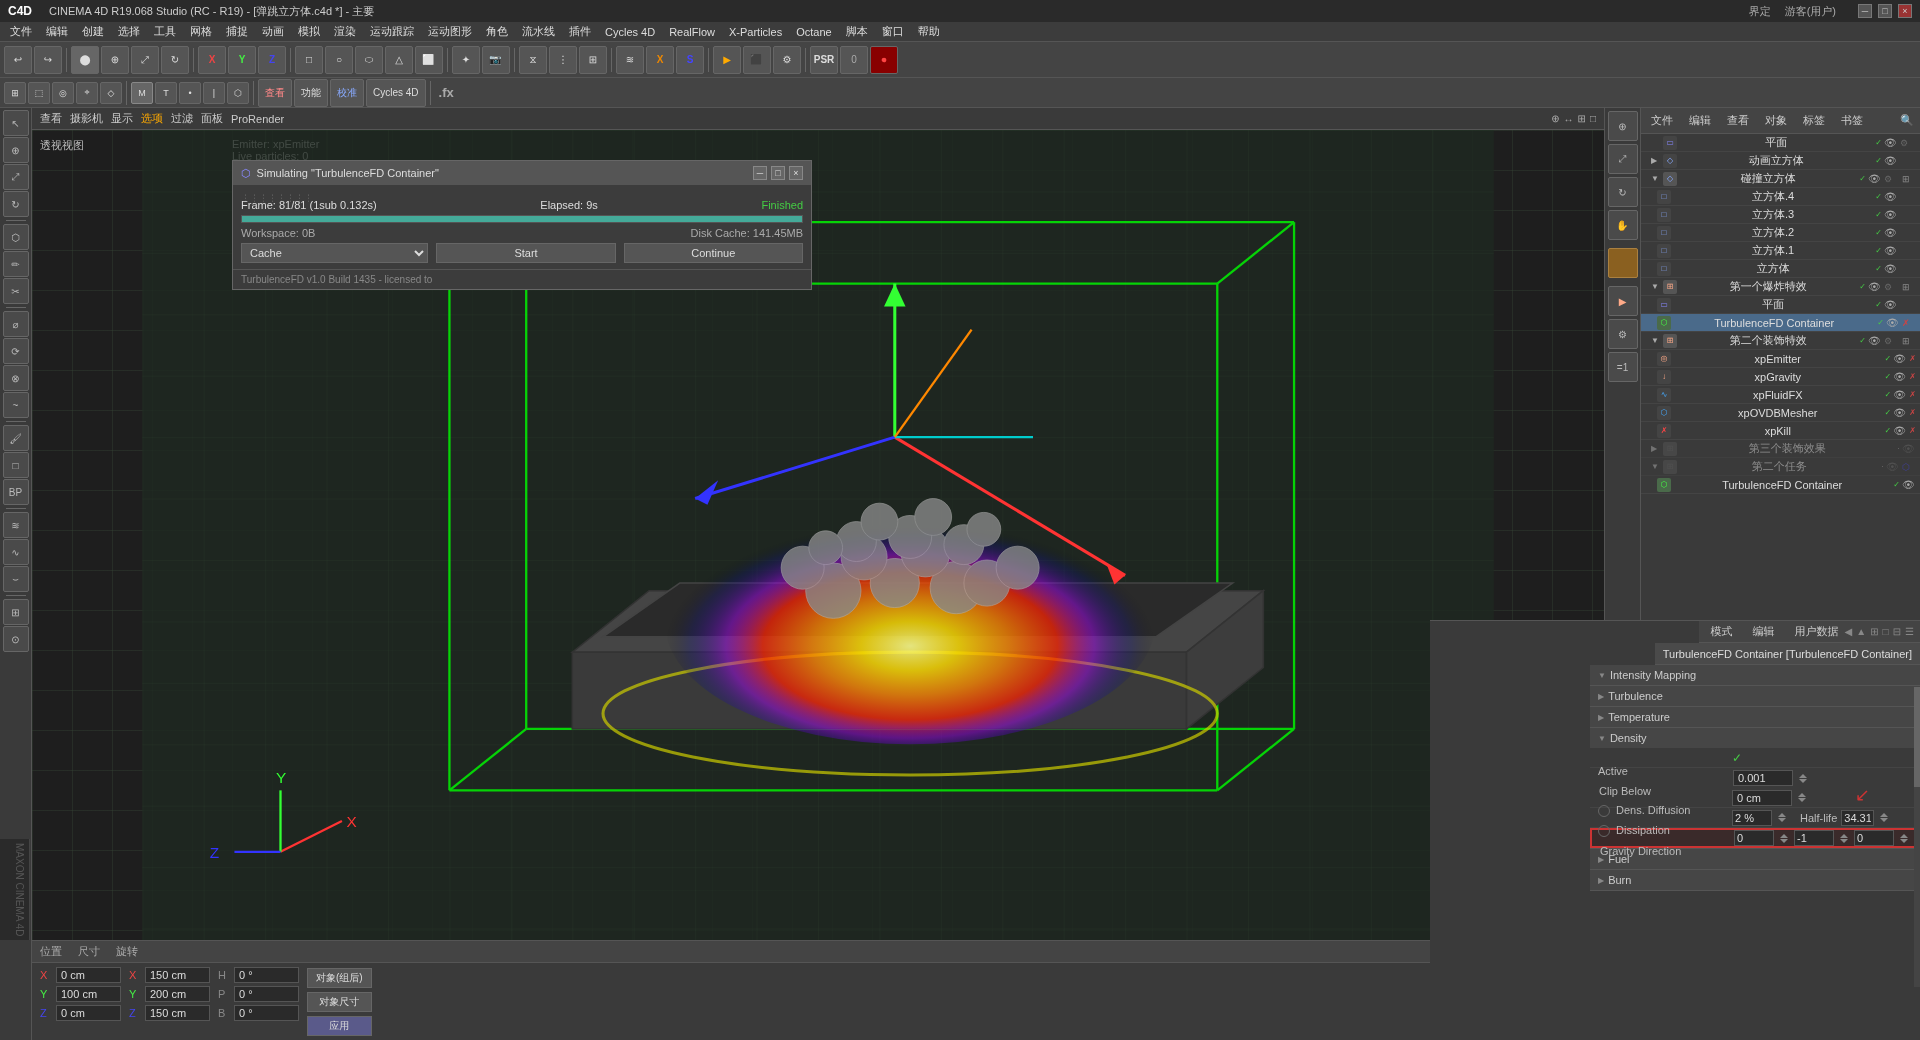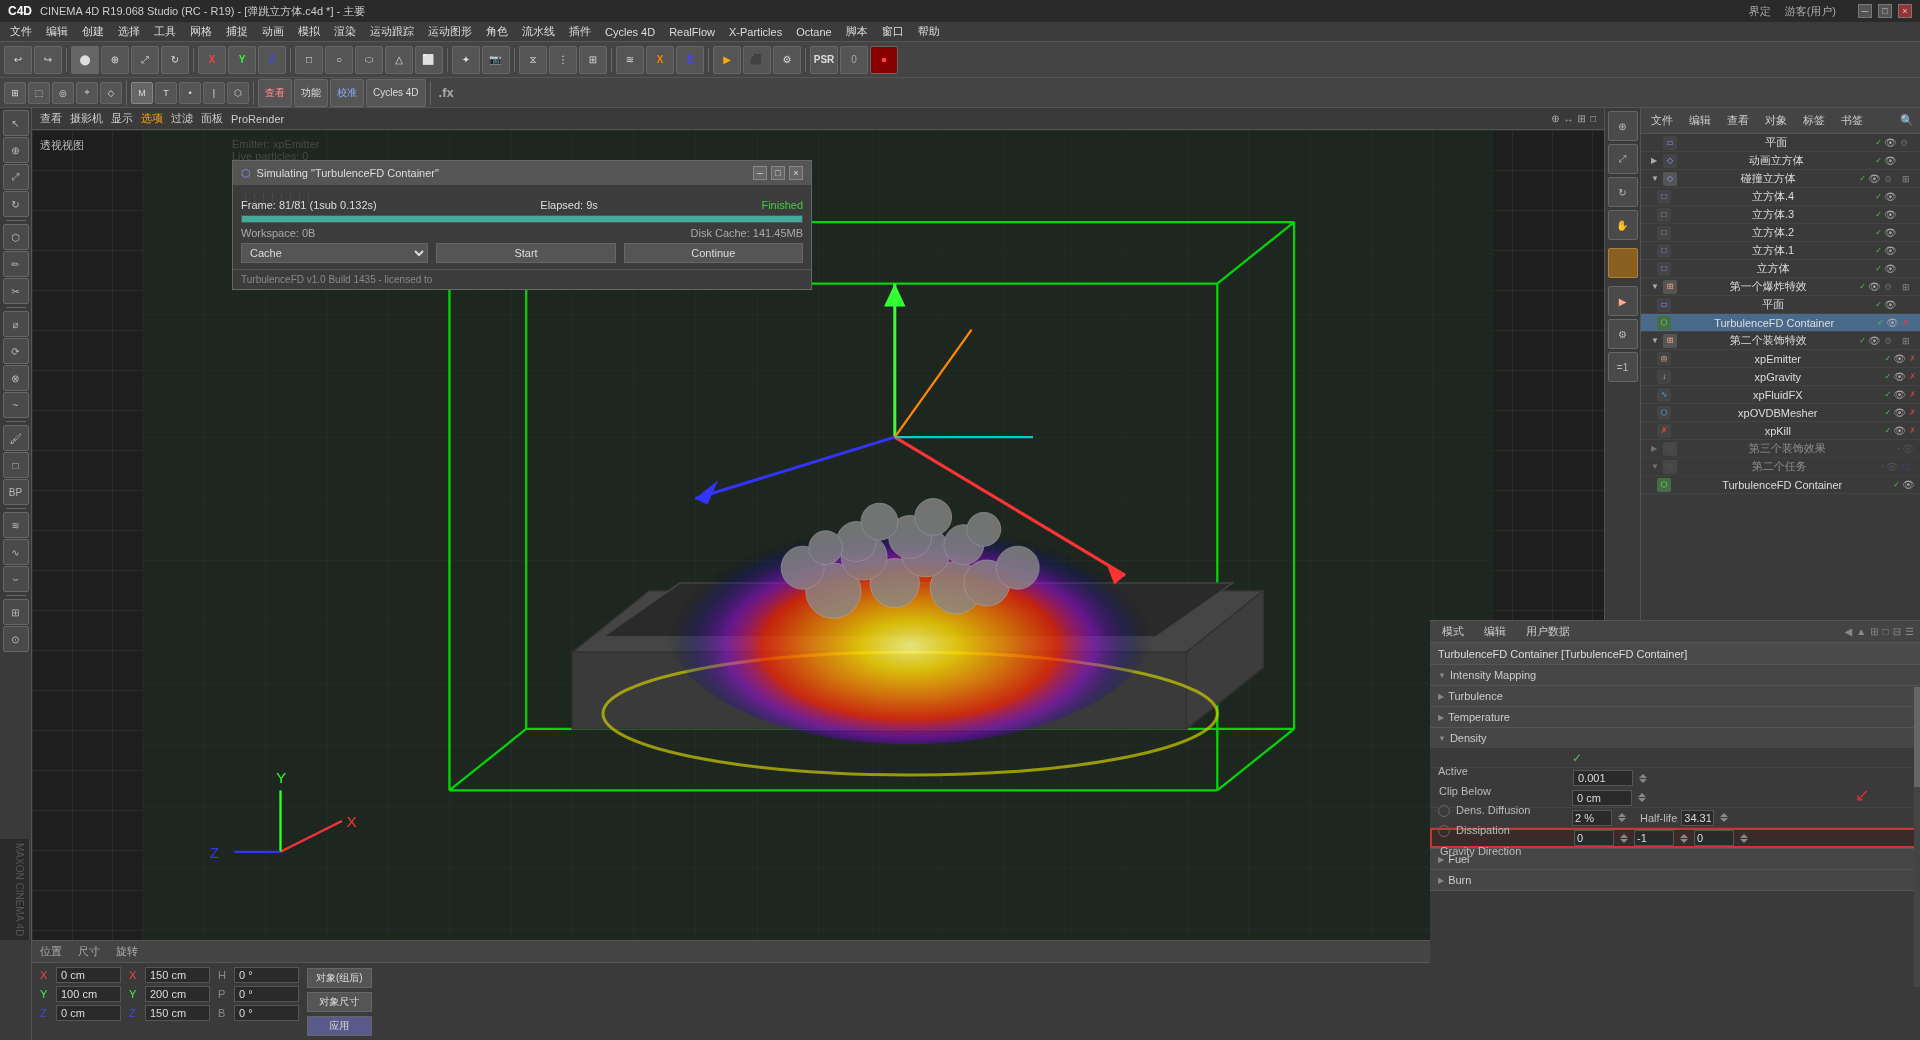--- a/index.html
+++ b/index.html
@@ -18,21 +18,21 @@
     #title-bar {
       height: 22px;
       background: #2a2a2a;
       display: flex;
       align-items: center;
       justify-content: space-between;
       padding: 0 8px;
       color: #ccc;
       font-size: 11px;
     }
-    #title-bar-left { display: flex; align-items: center; gap: 8px; }
+    #title-bar-left { display: flex; align-items: center; gap: 17px; }
     #title-bar-right { display: flex; gap: 6px; }
     .title-btn {
       width: 14px; height: 14px;
       background: #555;
       border: 1px solid #777;
       color: #ccc;
       font-size: 9px;
       display: flex; align-items: center; justify-content: center;
       cursor: pointer;
     }
@@ -1082,21 +1082,21 @@
         <span class="tree-label">TurbulenceFD Container</span>
         <span class="check-mark">✓</span>
         <span style="width:14px;font-size:10px;color:#aaa;">👁</span>
       </div>
 
     </div>
   </div>
 
 </div>
 
-<div style="height:420px;display:flex;border-top:1px solid #555;position:absolute;bottom:0;right:0;width:490px;flex-direction:column;background:#3a3a3a;">
+<div style="height:420px;display:flex;border-top:1px solid #555;position:absolute;bottom:0;right:0;width:490px;flex-direction:column;background:#3a3a3a;align-items:flex-end;">
 
   <div id="right-side-top" style="height:22px;background:#444;border-bottom:1px solid #555;display:flex;align-items:center;padding:0 6px;justify-content:space-between;">
     <div id="right-mode-tabs">
       <span class="rm-tab">模式</span>
       <span class="rm-tab">编辑</span>
       <span class="rm-tab">用户数据</span>
     </div>
     <div style="display:flex;gap:4px;">
       <span style="cursor:pointer;font-size:10px;color:#888;">◀</span>
       <span style="cursor:pointer;font-size:10px;color:#888;">▲</span>

